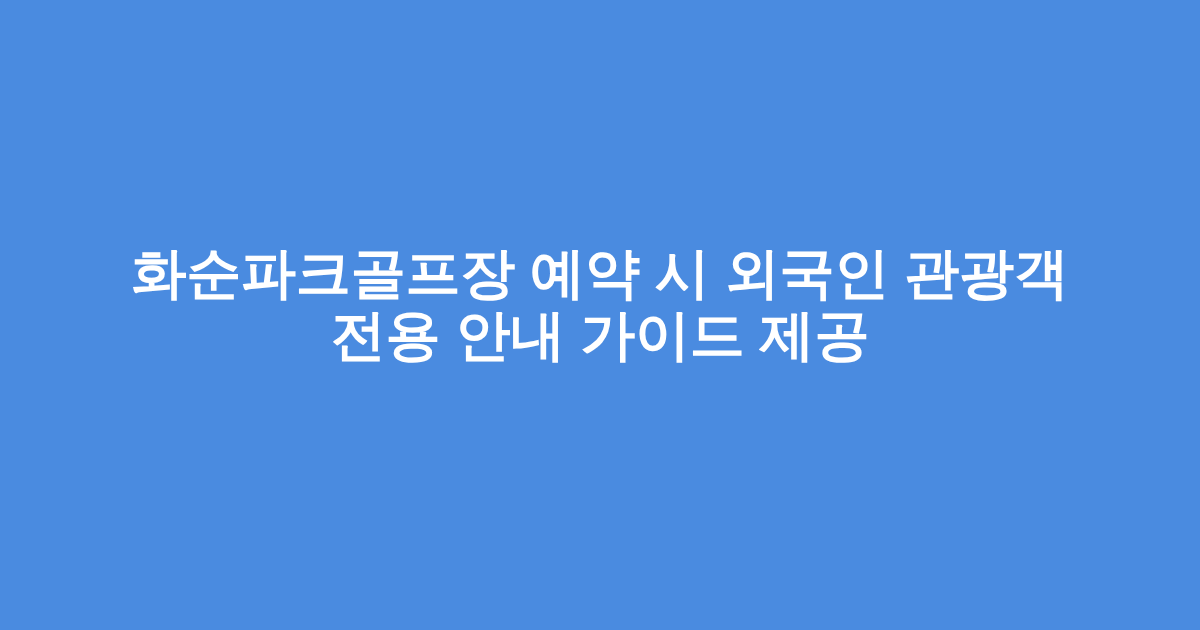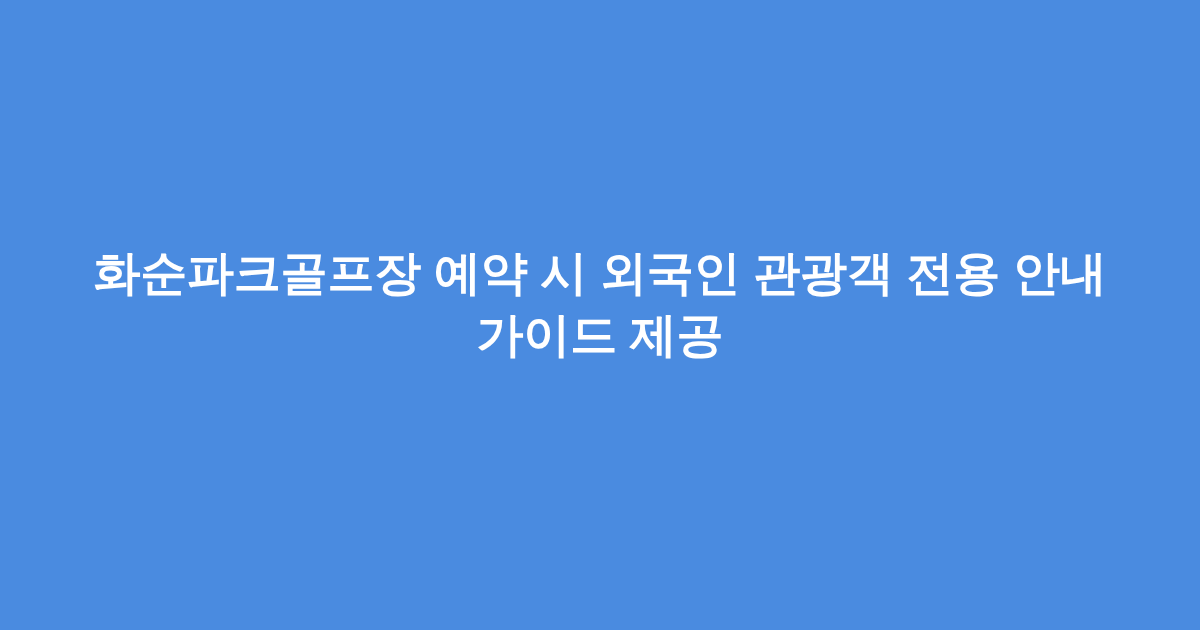--- a/index.html
+++ b/index.html
@@ -34,21 +34,21 @@
     margin-top: -22px;           
     text-align: center;
     padding: 0 20px;
     box-sizing: border-box;
   }
 
   .headline {
     margin: 15px;
     color: #ffffff;
     font-family: "Liberation Sans", "DejaVu Sans", sans-serif;
-    font-size: 47px;
+    font-size: 55px;
     font-weight: 700;
     line-height: 62px;
     letter-spacing: -0.2px;
     word-break: keep-all;
     white-space: normal;
   }
 </style>
 </head>
 <body>
 

